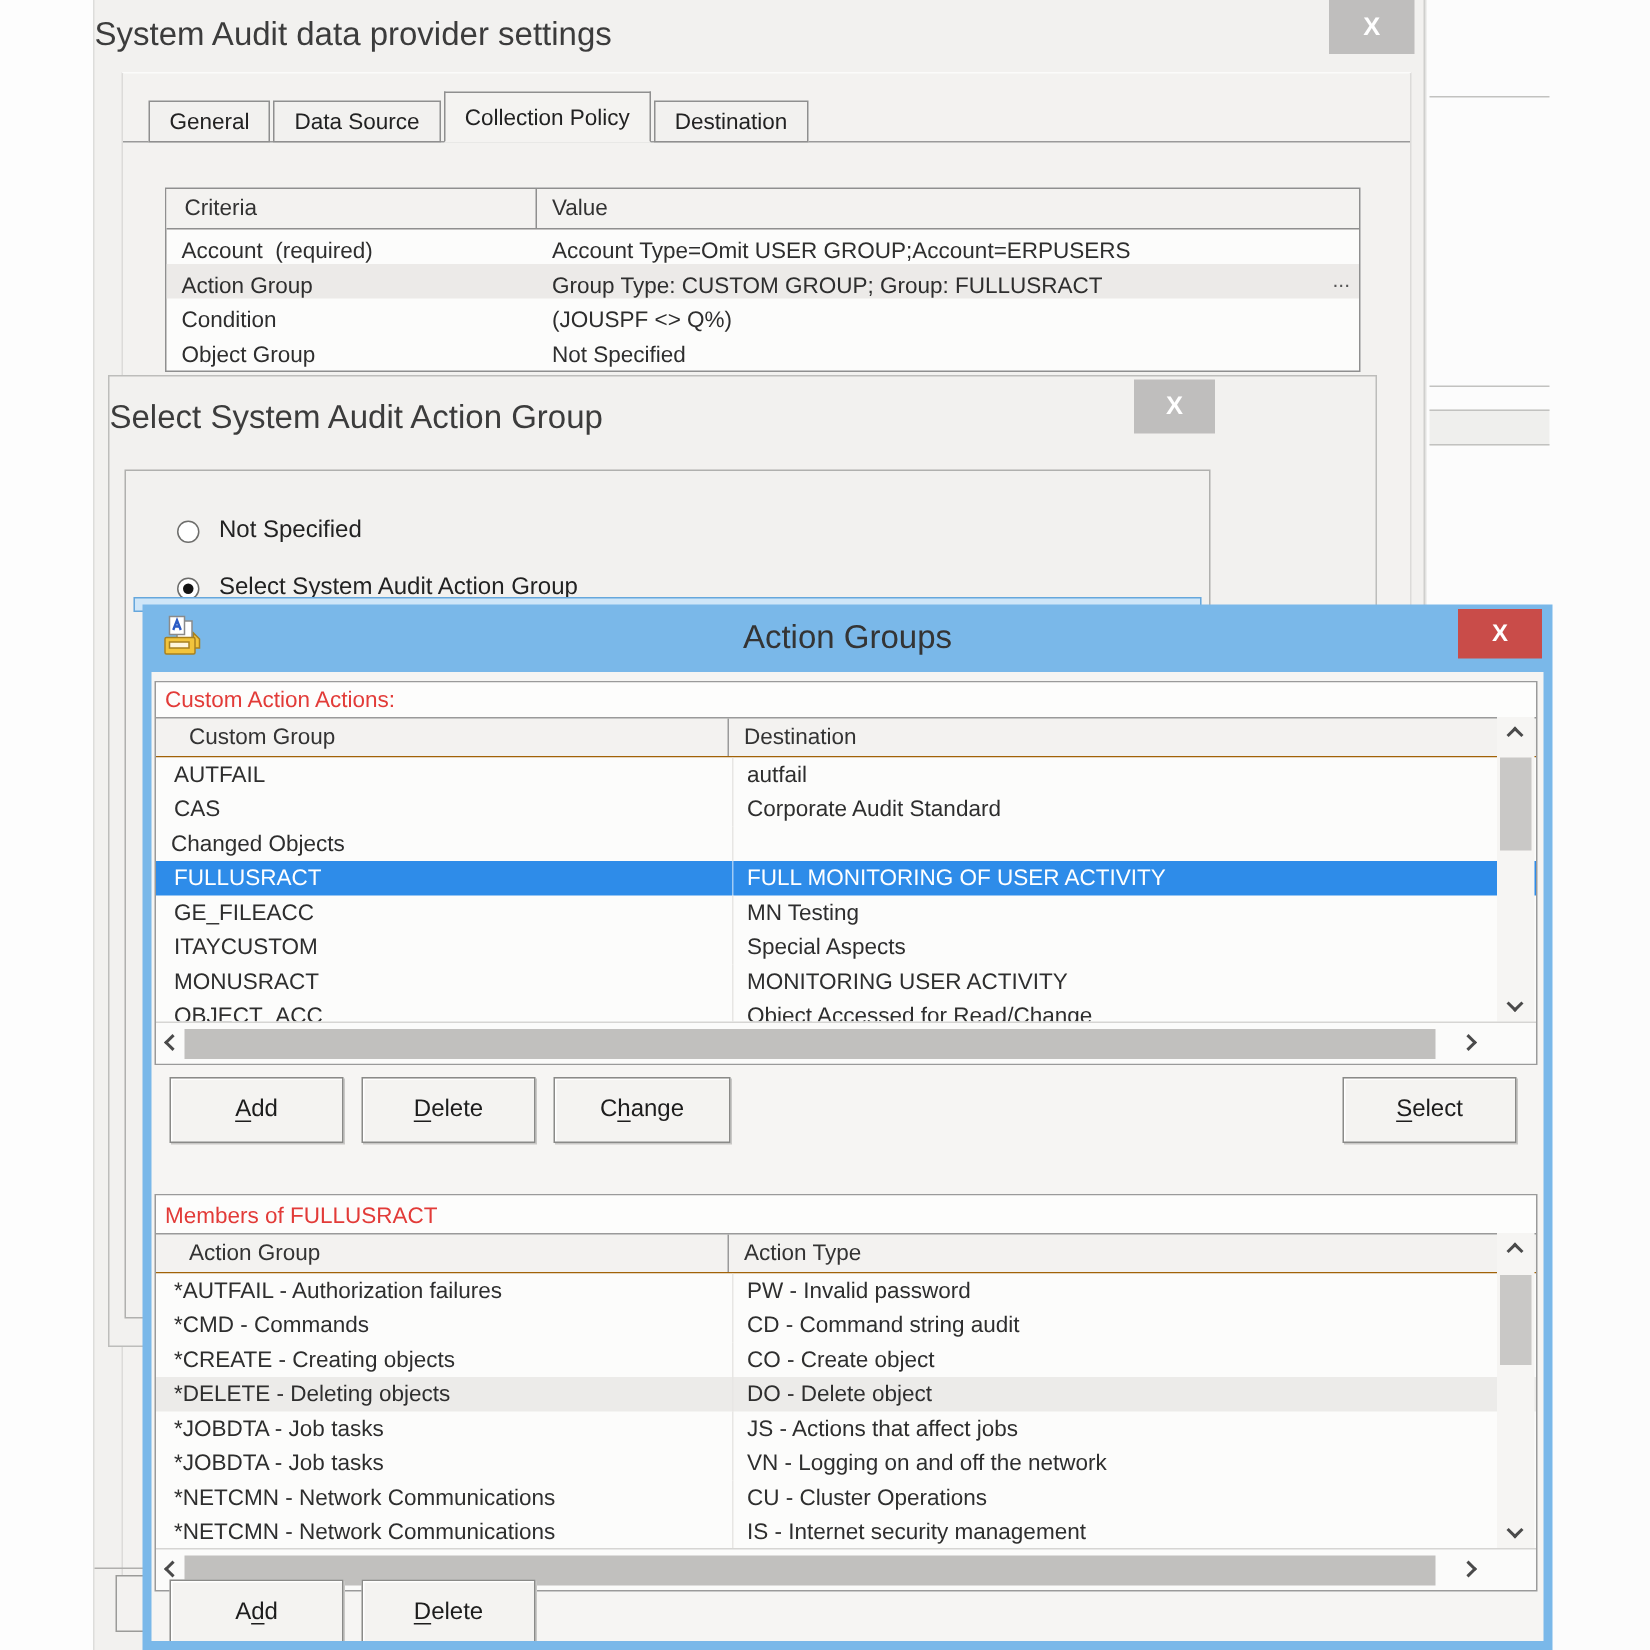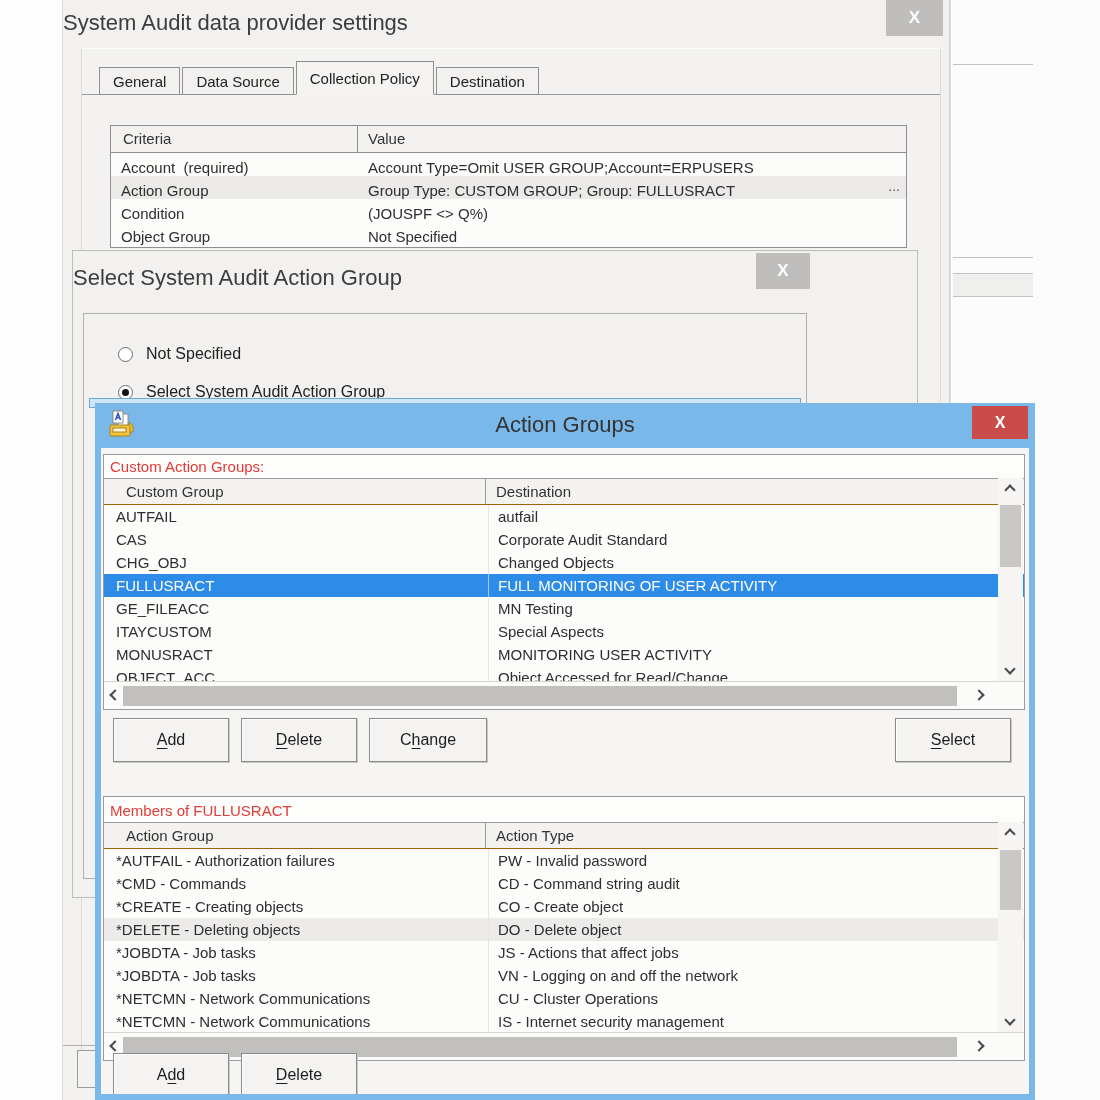--- a/index.html
+++ b/index.html
@@ -165,29 +165,29 @@
         <rect x="3" y="15" width="20" height="11" rx="1" fill="#f2c43c" stroke="#a8801f"></rect>
         <rect x="6" y="18" width="13" height="4" fill="#fff6dc" stroke="#a8801f"></rect>
       </svg>
     </span>
     <div class="title">Action Groups</div>
     <div class="abs close-red" style="left:877px;top:3px;width:56px;height:33px">X</div>
 
     <div class="content">
 
       <div class="lcontainer" style="top:6px;height:256px">
-        <div class="lc-label redlabel">Custom Action Groups:</div>
+        <div class="lc-label redlabel">Custom Action Actions:</div>
         <div class="lc-hdr">
           <div class="h1">Custom Group</div>
           <div class="h2">Destination</div>
         </div>
         <div class="lc-rows" style="height:176px">
             <div class="lrow"><span class="c1">AUTFAIL</span><span class="c2">autfail</span></div>
             <div class="lrow"><span class="c1">CAS</span><span class="c2">Corporate Audit Standard</span></div>
-            <div class="lrow"><span class="c1">CHG_OBJ</span><span class="c2">Changed Objects</span></div>
+            <div class="lrow"><span class="c2">Changed Objects</span></div>
             <div class="lrow sel"><span class="c1">FULLUSRACT</span><span class="c2">FULL MONITORING OF USER ACTIVITY</span></div>
             <div class="lrow"><span class="c1">GE_FILEACC</span><span class="c2">MN Testing</span></div>
             <div class="lrow"><span class="c1">ITAYCUSTOM</span><span class="c2">Special Aspects</span></div>
             <div class="lrow"><span class="c1">MONUSRACT</span><span class="c2">MONITORING USER ACTIVITY</span></div>
             <div class="lrow"><span class="c1">OBJECT_ACC</span><span class="c2">Object Accessed for Read/Change</span></div>
           </div>
         <div class="vscroll" style="top:23px;height:204px">
           <div class="sbtn" style="left:3px;top:3px">
               <span class="chev up"></span>
             </div>

